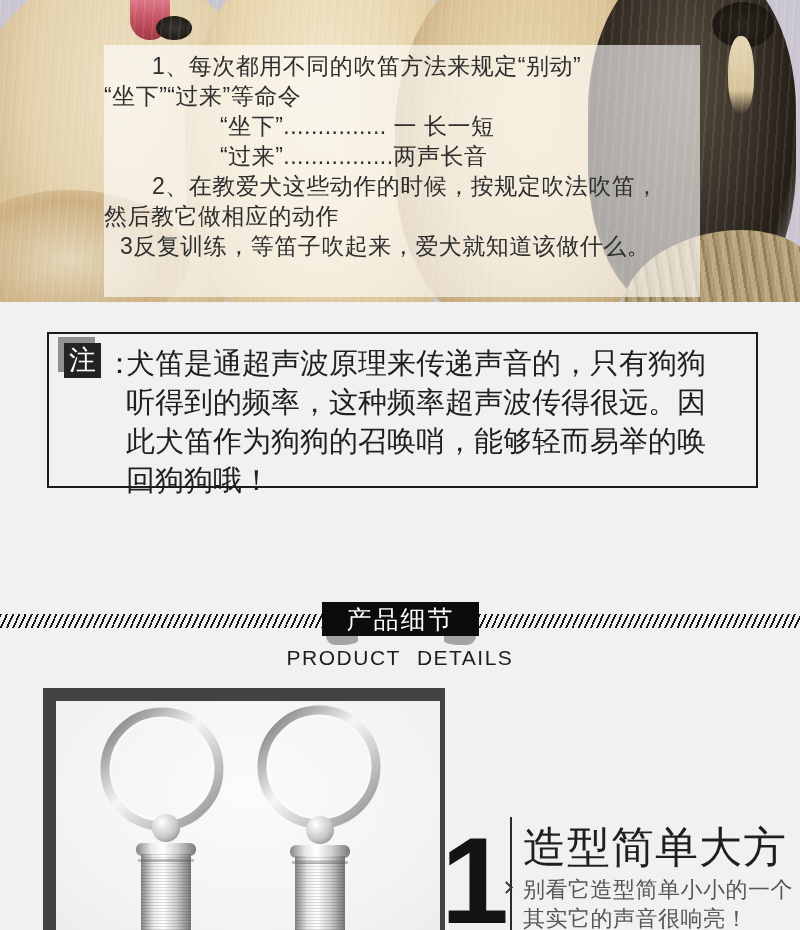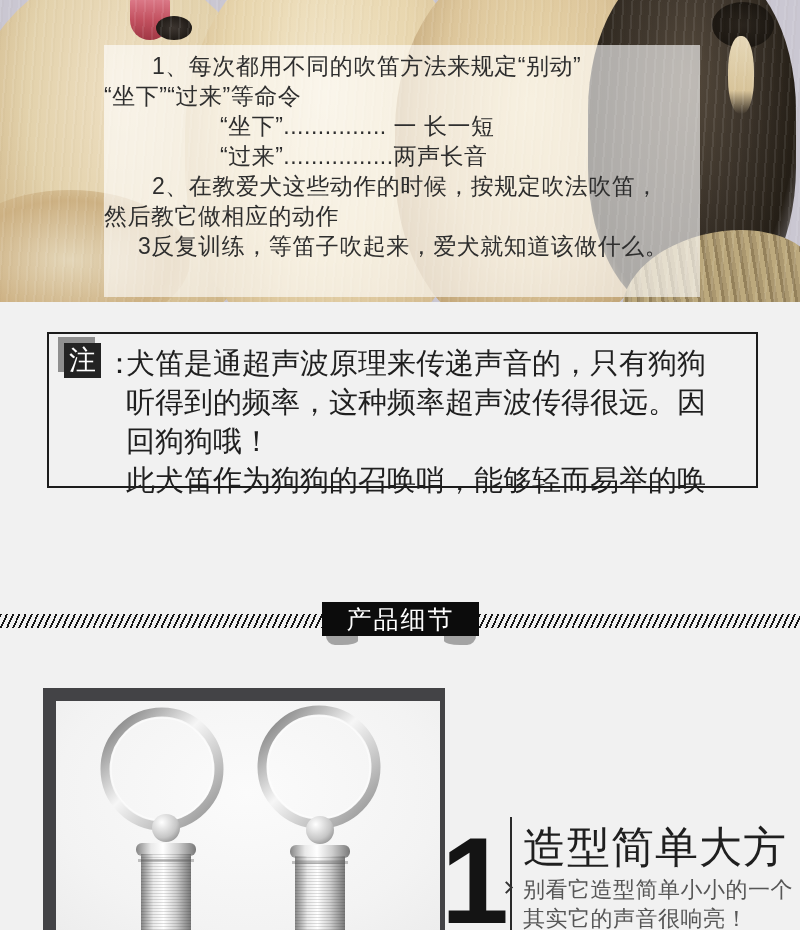--- a/index.html
+++ b/index.html
@@ -40,21 +40,21 @@
     background:repeating-linear-gradient(94deg, rgba(255,255,255,.16) 0 2px, rgba(120,96,60,.05) 2px 4px, transparent 4px 9px); }
 
   
   .overlay { position:absolute; left:104px; top:45px; width:596px; height:252px;
     background:rgba(255,255,255,.62); padding-top:6px; }
   .overlay p { font-size:23px; line-height:30px; color:#2e2e2e; white-space:nowrap;
     letter-spacing:.5px; }
   .ind-a { margin-left:48px; }
   .ind-b { }
   .ind-c { margin-left:116px; }
-  .ind-d { margin-left:34px; }
+  .ind-d { margin-left:16px; }
 
   
   .note-box { position:absolute; left:47px; top:332px; width:711px; height:156px;
     border:2px solid #1c1c1c; }
   .note-label-shadow { position:absolute; left:9px; top:3px; width:37px; height:35px;
     background:#8f8f8f; }
   .note-label { position:absolute; left:15px; top:9px; width:37px; height:35px;
     background:#232323; color:#fff; font-size:27px; line-height:35px; text-align:center; }
   .note-colon { position:absolute; left:56px; top:10px; font-size:29px; color:#1e1e1e; }
   .note-text { position:absolute; left:77px; top:10px; width:610px;
@@ -123,30 +123,31 @@
     </div>
   </section>
 
   <div class="note-box">
     <span class="note-label-shadow"></span>
     <span class="note-label">注</span>
     <span class="note-colon">：</span>
     <div class="note-text">
       <span>犬笛是通超声波原理来传递声音的，只有狗狗</span>
       <span>听得到的频率，这种频率超声波传得很远。因</span>
+      <span>此犬笛作为狗狗的召唤哨，能够轻而易举的唤</span>
       <span>回狗狗哦！</span>
-      <span>此犬笛作为狗狗的召唤哨，能够轻而易举的唤</span>
     </div>
   </div>
 
   <div class="stripes s-left"></div>
   <div class="stripes s-right"></div>
   <div class="cn-title-box">产品细节</div>
   <div class="curl c-left"></div>
   <div class="curl c-right"></div>
+  <div class="en-title">PRODUCT DETAILS</div>
 
   <div class="frame">
     <svg width="384" height="229" viewBox="0 0 384 229">
       <defs>
         <linearGradient id="mring" x1="0" y1="0" x2="1" y2="1">
           <stop offset="0" stop-color="#6d6d6d"></stop>
           <stop offset="0.45" stop-color="#f6f6f6"></stop>
           <stop offset="0.75" stop-color="#bdbdbd"></stop>
           <stop offset="1" stop-color="#8a8a8a"></stop>
         </linearGradient>

